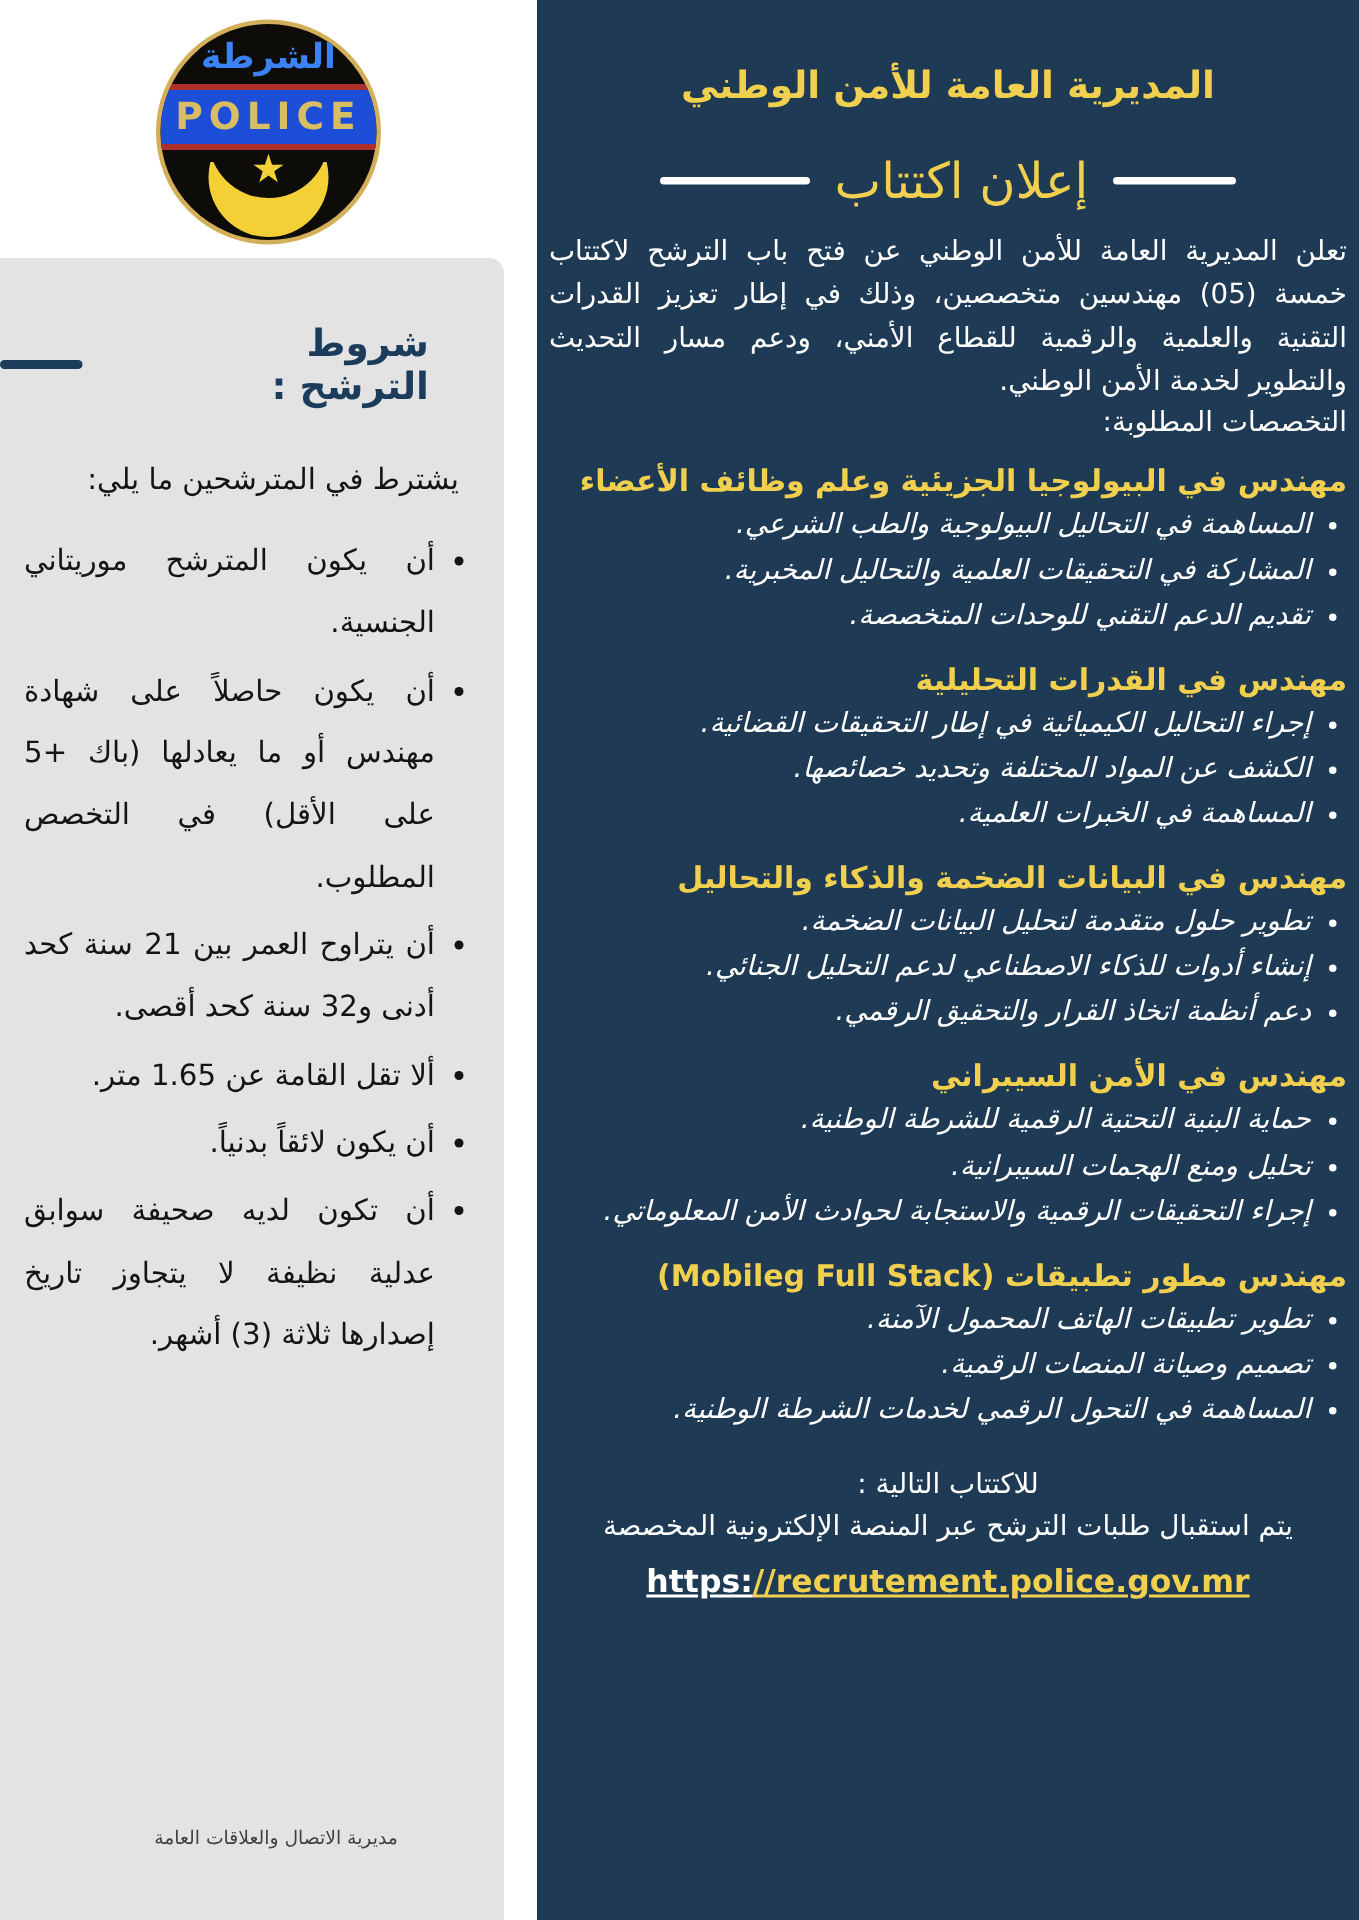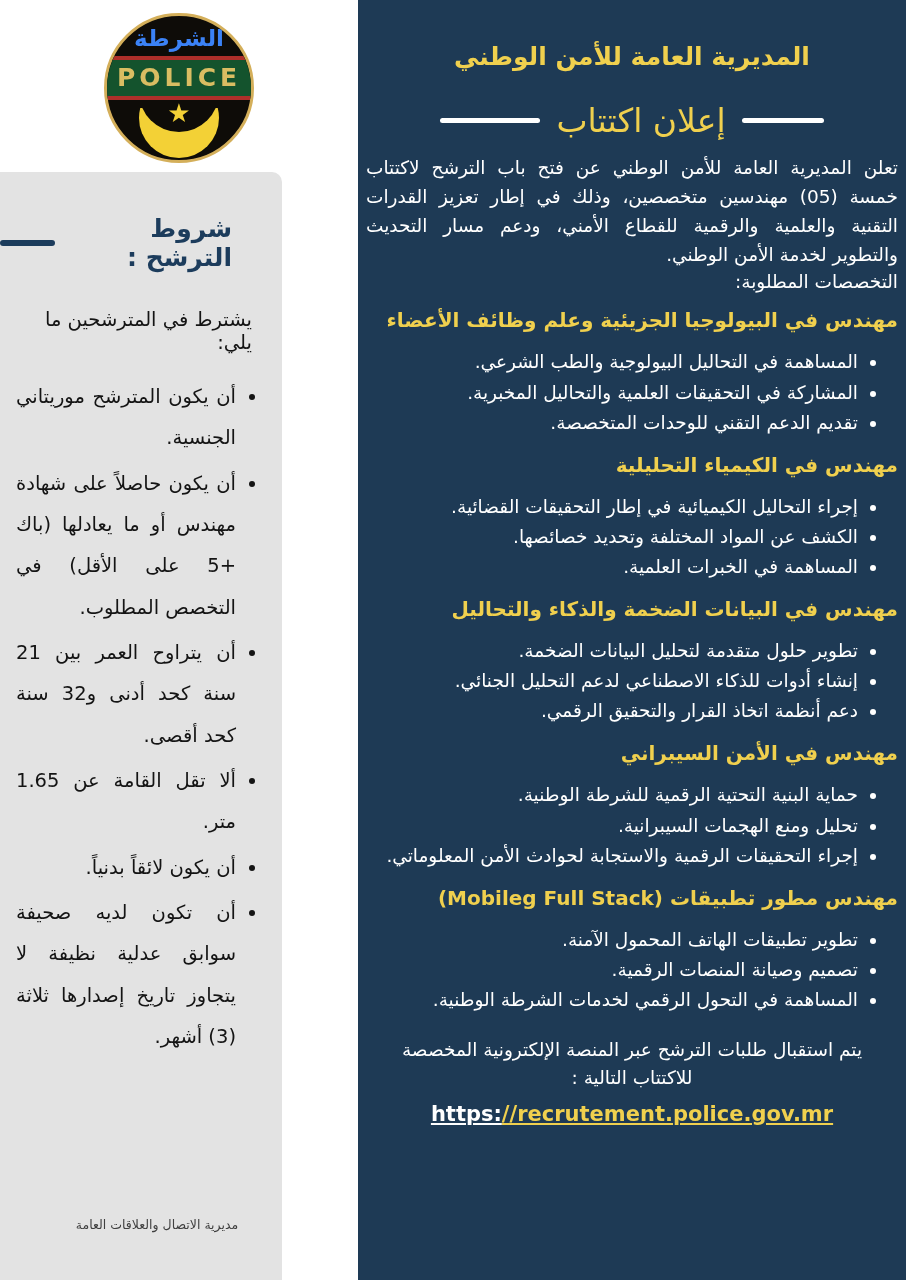--- a/index.html
+++ b/index.html
@@ -9,33 +9,33 @@
   }
   
   .sidebar{flex:0 0 358px;position:relative;background:#ffffff;}
   .badge{
     width:150px;height:150px;border-radius:50%;background:#0e0c08;
     border:3px solid #d4af5a;margin:13px auto 0;position:relative;overflow:hidden;
     box-sizing:border-box;
   }
   .badge-ar{color:#3b82f6;font-size:23px;font-weight:bold;text-align:center;margin-top:9px;line-height:1.2;}
   .badge-band{
-    margin-top:3px;background:#14532d;border-top:4px solid #ae2f2a;border-bottom:4px solid #ae2f2a;
+    margin-top:3px;background:#1d4ed8;border-top:4px solid #ae2f2a;border-bottom:4px solid #ae2f2a;
     height:36px;display:flex;align-items:center;justify-content:center;
     color:#d9bd62;font-size:25px;letter-spacing:4px;font-weight:600;
   }
   .badge-bottom{position:absolute;top:92px;left:0;right:0;bottom:0;overflow:hidden;}
   .crescent{position:absolute;bottom:2px;left:50%;transform:translateX(-50%);
     width:80px;height:80px;border-radius:50%;background:#f3d136;}
   .crescent::after{content:"";position:absolute;top:-26px;left:0;width:80px;height:80px;
     border-radius:50%;background:#0e0c08;}
   .star{position:absolute;bottom:34px;left:50%;transform:translateX(-50%);
     color:#f3d136;font-size:26px;z-index:3;line-height:1;}
   .gray-panel{
-    position:absolute;top:172px;left:0;bottom:0;width:282px;background:#e3e3e3;
+    position:absolute;top:172px;left:0;bottom:0;width:336px;background:#e3e3e3;
     border-radius:0 10px 0 0;direction:rtl;box-sizing:border-box;
   }
   .cond-head{display:flex;align-items:center;gap:58px;padding:42px 50px 0 0;}
   .cond-title{color:#1c3c5c;font-size:25px;font-weight:bold;}
   .cond-dash{flex:0 0 55px;height:6px;background:#1c3c5c;border-radius:3px;}
   .cond-intro{margin:36px 30px 0 18px;color:#141414;font-size:19.5px;font-weight:500;}
   .cond-list{margin:22px 0 0;padding:0 46px 0 16px;list-style:disc;color:#141414;}
   .cond-list li{font-size:19.5px;line-height:2.12;text-align:justify;margin-bottom:4px;font-weight:500;}
   .sidebar-footer{
     position:absolute;bottom:48px;left:0;width:100%;text-align:center;
@@ -48,21 +48,21 @@
   }
   .org-title{color:#f0d04e;font-size:25px;font-weight:bold;text-align:center;margin-top:14px;}
   .announce-row{display:flex;direction:ltr;align-items:center;justify-content:center;gap:16px;margin:30px 0 14px;}
   .announce-line{height:5px;background:#ffffff;border-radius:3px;}
   .announce-line.left{width:100px;}
   .announce-line.right{width:82px;}
   .announce-title{color:#f0d04e;font-size:33px;font-weight:normal;white-space:nowrap;}
   .intro{font-size:18.5px;line-height:1.56;text-align:justify;margin:4px 0 0;font-weight:500;}
   .spec-label{font-size:18.5px;margin-top:2px;font-weight:400;}
   .section-title{color:#f0d04e;font-size:20px;font-weight:bold;margin:16px 0 4px;}
-  .task-list{margin:16px;padding:0 24px 0 0;list-style:disc;}
+  .task-list{margin:0;padding:0 24px 0 0;list-style:disc;font-style:italic;}
   .task-list li{font-size:18.5px;line-height:1.52;margin-bottom:2px;text-align:right;font-weight:500;}
   .main-footer{margin-top:22px;text-align:center;}
   .main-footer .line{font-size:18.5px;line-height:1.5;font-weight:500;}
   .url{margin-top:10px;font-size:21px;font-weight:bold;direction:ltr;text-align:center;display:block;cursor:pointer;}
   .url .scheme{color:#ffffff;text-decoration:underline;}
   .url .rest{color:#f0d04e;text-decoration:underline;}
 </style>
 </head>
 <body>
 
@@ -111,21 +111,21 @@
     <div class="section">
       <div class="section-title">مهندس في البيولوجيا الجزيئية وعلم وظائف الأعضاء</div>
       <ul class="task-list">
         <li>المساهمة في التحاليل البيولوجية والطب الشرعي.</li>
         <li>المشاركة في التحقيقات العلمية والتحاليل المخبرية.</li>
         <li>تقديم الدعم التقني للوحدات المتخصصة.</li>
       </ul>
     </div>
 
     <div class="section">
-      <div class="section-title">مهندس في الكيمياء التحليلية</div>
+      <div class="section-title">مهندس في القدرات التحليلية</div>
       <ul class="task-list">
         <li>إجراء التحاليل الكيميائية في إطار التحقيقات القضائية.</li>
         <li>الكشف عن المواد المختلفة وتحديد خصائصها.</li>
         <li>المساهمة في الخبرات العلمية.</li>
       </ul>
     </div>
 
     <div class="section">
       <div class="section-title">مهندس في البيانات الضخمة والذكاء والتحاليل</div>
       <ul class="task-list">
@@ -147,19 +147,19 @@
     <div class="section">
       <div class="section-title">مهندس مطور تطبيقات (Mobileg Full Stack)</div>
       <ul class="task-list">
         <li>تطوير تطبيقات الهاتف المحمول الآمنة.</li>
         <li>تصميم وصيانة المنصات الرقمية.</li>
         <li>المساهمة في التحول الرقمي لخدمات الشرطة الوطنية.</li>
       </ul>
     </div>
 
     <div class="main-footer">
+      <div class="line">للاكتتاب التالية :</div>
       <div class="line">يتم استقبال طلبات الترشح عبر المنصة الإلكترونية المخصصة</div>
-      <div class="line">للاكتتاب التالية :</div>
       <span class="url"><span class="scheme">https:</span><span class="rest">//recrutement.police.gov.mr</span></span>
     </div>
   </div>
 
 </div>
 
 </body></html>

